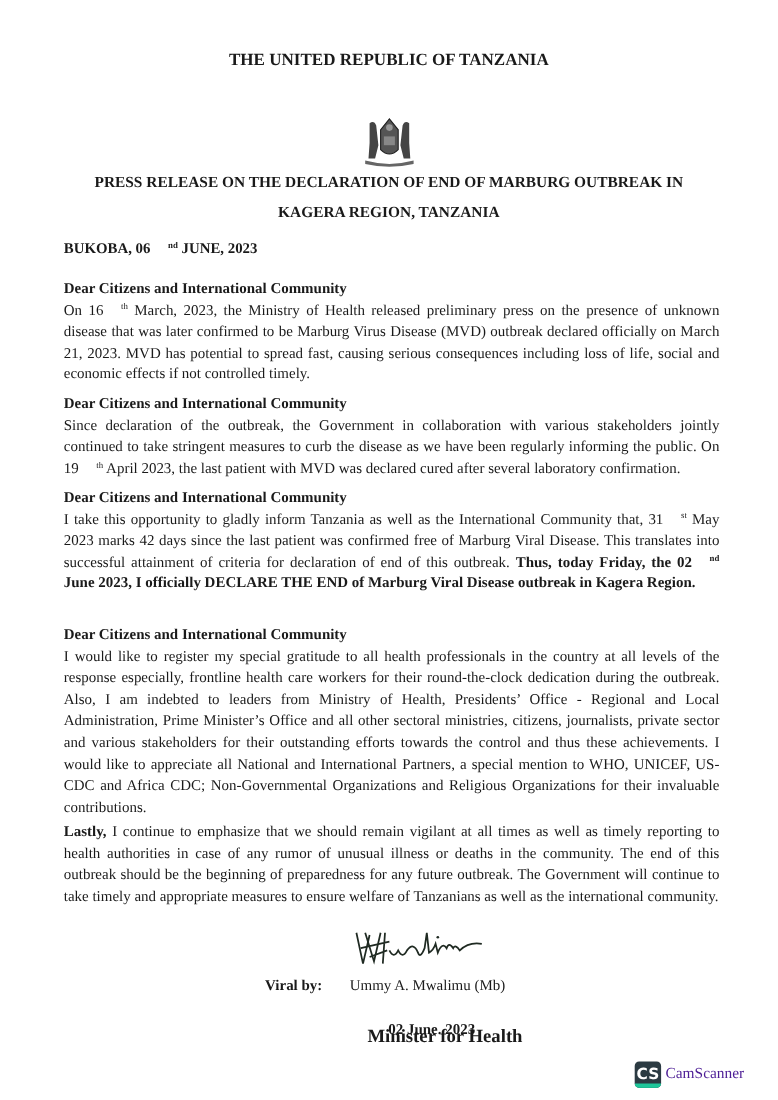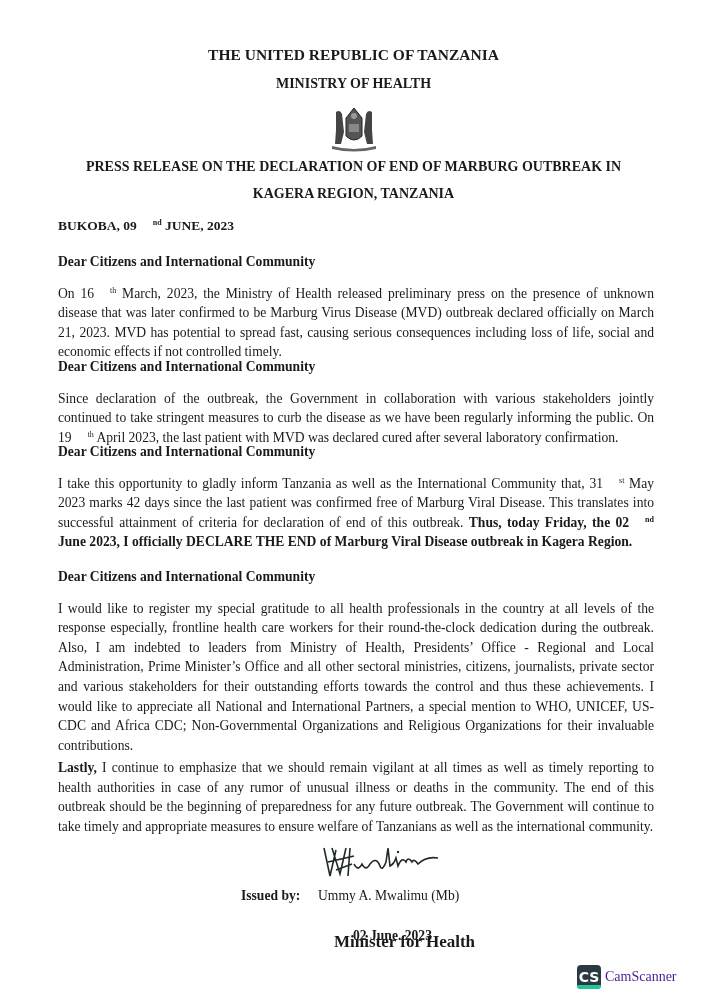--- a/index.html
+++ b/index.html
@@ -9,56 +9,55 @@
   .hdr { position: absolute; left: 0; width: 707px; text-align: center; font-weight: bold; }
   .h1 { top: 46px; font-size: 15.5px; }
   .h2 { top: 76px; font-size: 14px; }
   .crest { position: absolute; left: 322px; top: 104px; width: 64px; height: 48px; }
   .t1 { top: 159px; font-size: 14px; }
   .t2 { top: 186px; font-size: 14px; }
   .dateline { position: absolute; left: 58px; top: 218px; font-size: 13.5px; font-weight: bold; }
   .dateline sup, .body sup { font-size: 8px; vertical-align: 5px; line-height: 0; padding-left: 16px; }
   .block { position: absolute; left: 58px; width: 596px; font-size: 13.6px; line-height: 19.6px; }
   .block .salute { font-weight: bold; display: block; }
-  .block .body { display: block; text-align: justify; margin-top: 12px; }
+  .block .body { display: block; text-align: justify; }
   .b { font-weight: bold; }
   .sig-svg { position: absolute; left: 310px; top: 842px; width: 200px; height: 40px; }
   .issued { position: absolute; top: 888px; font-size: 13.6px; }
   .issued-label { left: 241px; font-weight: bold; }
   .issued-name { left: 318px; }
   .title-l { position: absolute; left: 334px; top: 908px; font-size: 17px; font-weight: bold; margin-top: 24px; }
   .date-l { position: absolute; left: 353px; top: 928px; font-size: 13.6px; font-weight: bold; }
   .cs { position: absolute; left: 577px; top: 964px; width: 108px; height: 26px; display: flex; align-items: center; }
   .cs-logo { width: 24px; height: 24px; background: #2b3a42; border-radius: 4px; position: relative;
              color: #fff; font-family: "DejaVu Sans", sans-serif; font-weight: bold; font-size: 14px;
              display: flex; align-items: center; justify-content: center; overflow: hidden; }
   .cs-logo::after { content: ""; position: absolute; left: 0; right: 0; bottom: 0; height: 4px; background: #1fc69a; }
   .cs-text { margin-left: 4px; font-size: 14px; color: #4c1d95; font-family: "Liberation Serif", serif; }
 </style>
 </head>
 <body>
 
 <div class="page">
 
   <div class="hdr h1">THE UNITED REPUBLIC OF TANZANIA</div>
-  <div class="hdr h2">MINISTRY OF HEALTH</div>
 
   <svg class="crest" viewBox="0 0 64 48">
     <path d="M24 14 L32 4 L40 14 L40 32 Q32 40 24 32 Z" fill="#555" stroke="#222" stroke-width="1"></path>
     <circle cx="32" cy="12" r="3" fill="#999"></circle>
     <rect x="27" y="20" width="10" height="8" fill="#888"></rect>
     <path d="M14 8 q4 -3 6 2 l2 18 l-3 12 h-6 l1 -14 z" fill="#444"></path>
     <path d="M50 8 q-4 -3 -6 2 l-2 18 l3 12 h6 l-1 -14 z" fill="#444"></path>
     <path d="M10 42 Q32 48 54 42 L54 45 Q32 50 10 45 Z" fill="#666"></path>
   </svg>
 
   <div class="hdr t1">PRESS RELEASE ON THE DECLARATION OF END OF MARBURG OUTBREAK IN</div>
   <div class="hdr t2">KAGERA REGION, TANZANIA</div>
 
-  <div class="dateline"><span>BUKOBA, 09</span><sup>nd</sup><span> JUNE, 2023</span></div>
+  <div class="dateline"><span>BUKOBA, 06</span><sup>nd</sup><span> JUNE, 2023</span></div>
 
   <div class="block" style="top:252px;">
     <span class="salute">Dear Citizens and International Community</span>
     <span class="body"><span>On 16</span><sup>th</sup><span> March, 2023, the Ministry of Health released preliminary press on the presence of unknown disease that was later confirmed to be Marburg Virus Disease (MVD) outbreak declared officially on March 21, 2023.   MVD has potential to spread fast, causing serious consequences including loss of life, social and economic effects if not controlled timely.</span></span>
   </div>
 
   <div class="block" style="top:357px;">
     <span class="salute">Dear Citizens and International Community</span>
     <span class="body"><span>Since declaration of the outbreak, the Government in collaboration with various stakeholders jointly continued to take stringent measures to curb the disease as we have been regularly informing the public. On 19</span><sup>th</sup><span> April 2023, the last patient with MVD was declared cured after several laboratory confirmation.</span></span>
   </div>
@@ -76,21 +75,21 @@
   <div class="block" style="top:746px;">
     <span class="body"><span class="b">Lastly,</span><span> I continue to emphasize that we should remain vigilant at all times as well as timely reporting to health authorities in case of any rumor of unusual illness or deaths in the community. The end of this outbreak should be the beginning of preparedness for any future outbreak. The Government will continue to take timely and appropriate measures to ensure welfare of Tanzanians as well as the international community.</span></span>
   </div>
 
   <svg class="sig-svg" viewBox="0 0 200 40">
     <path d="M14 6 L20 34 L26 8 M22 6 L30 32 L36 6 M18 20 L44 14 M26 28 L42 22 M40 6 L38 34" fill="none" stroke="#1f2a22" stroke-width="1.6"></path>
     <path d="M44 22 q4 8 8 0 q4 8 8 0 q6 -8 10 2 q2 6 6 -4 l2 -14 l2 18 q4 -2 6 -8 l2 8 q4 -10 8 -4 q2 -6 6 0 q2 -4 6 2 q8 -8 20 -6" fill="none" stroke="#1f2a22" stroke-width="1.6"></path>
     <circle cx="88" cy="10" r="1.2" fill="#1f2a22"></circle>
   </svg>
 
-  <div class="issued issued-label">Issued by:</div>
+  <div class="issued issued-label">Viral by:</div>
   <div class="issued issued-name">Ummy A. Mwalimu (Mb)</div>
   <div class="title-l">Minister for Health</div>
   <div class="date-l">02 June. 2023</div>
 
   <div class="cs">
     <div class="cs-logo">CS</div>
     <div class="cs-text">CamScanner</div>
   </div>
 </div>
 

